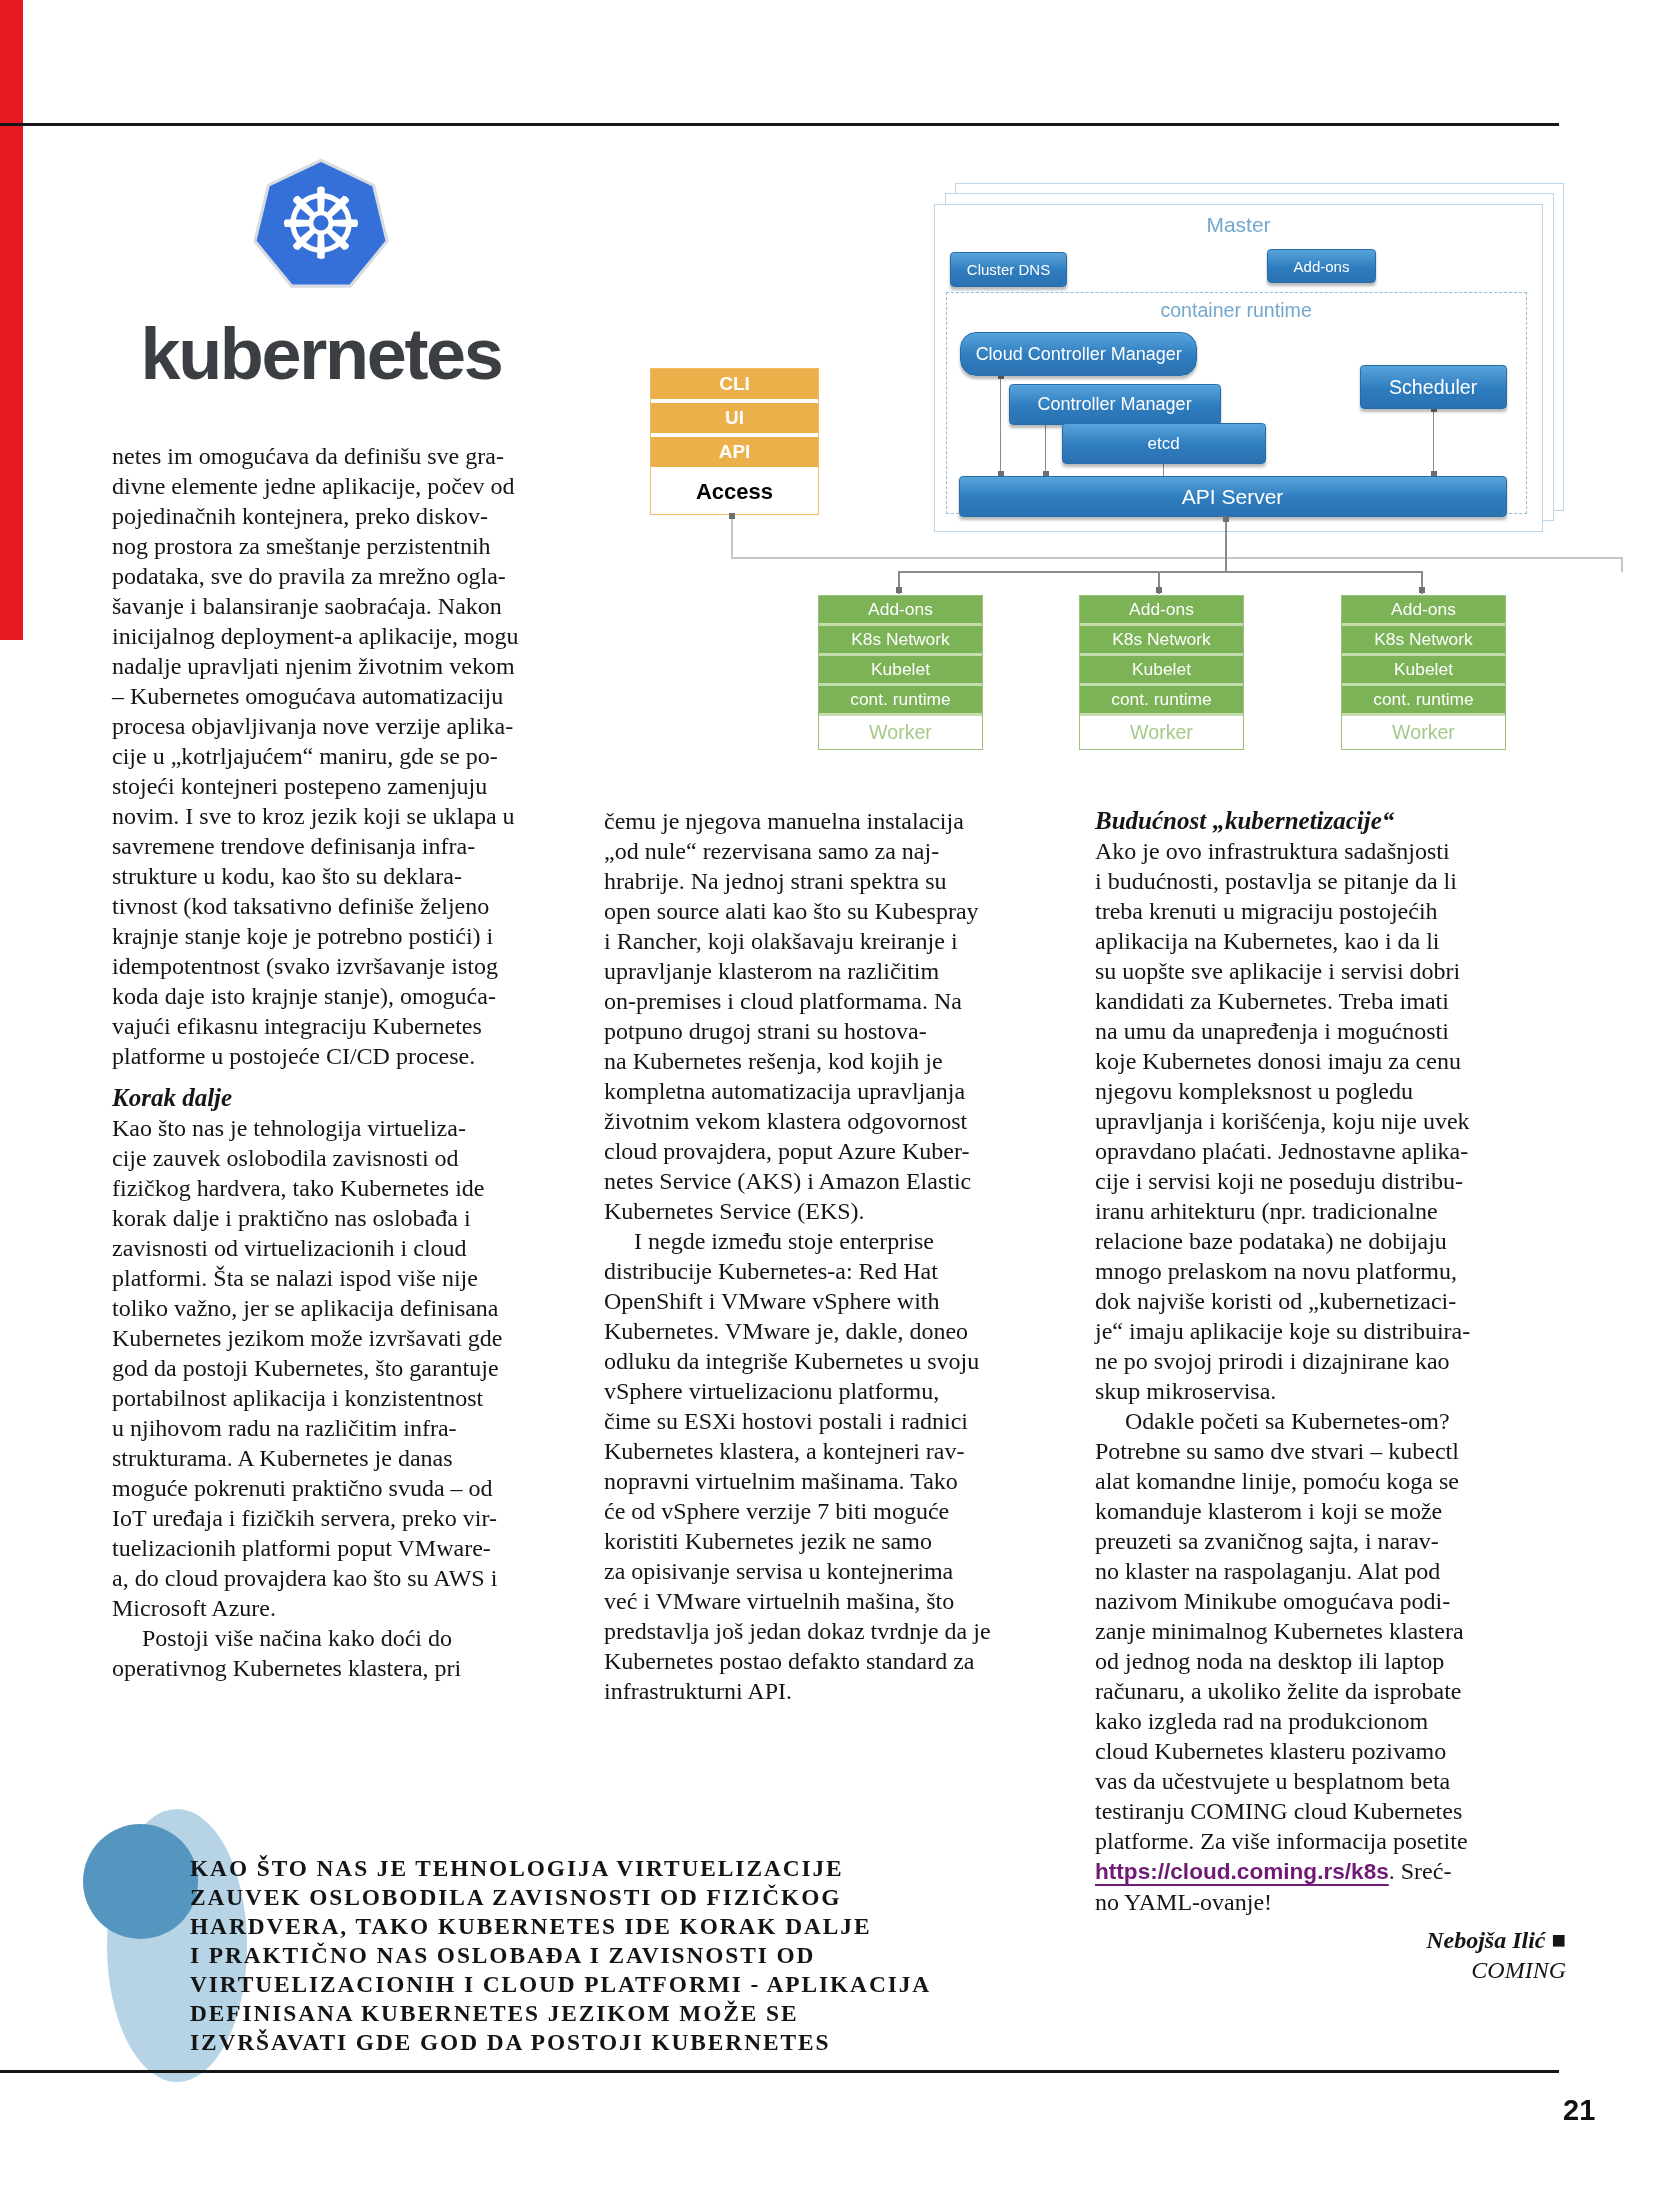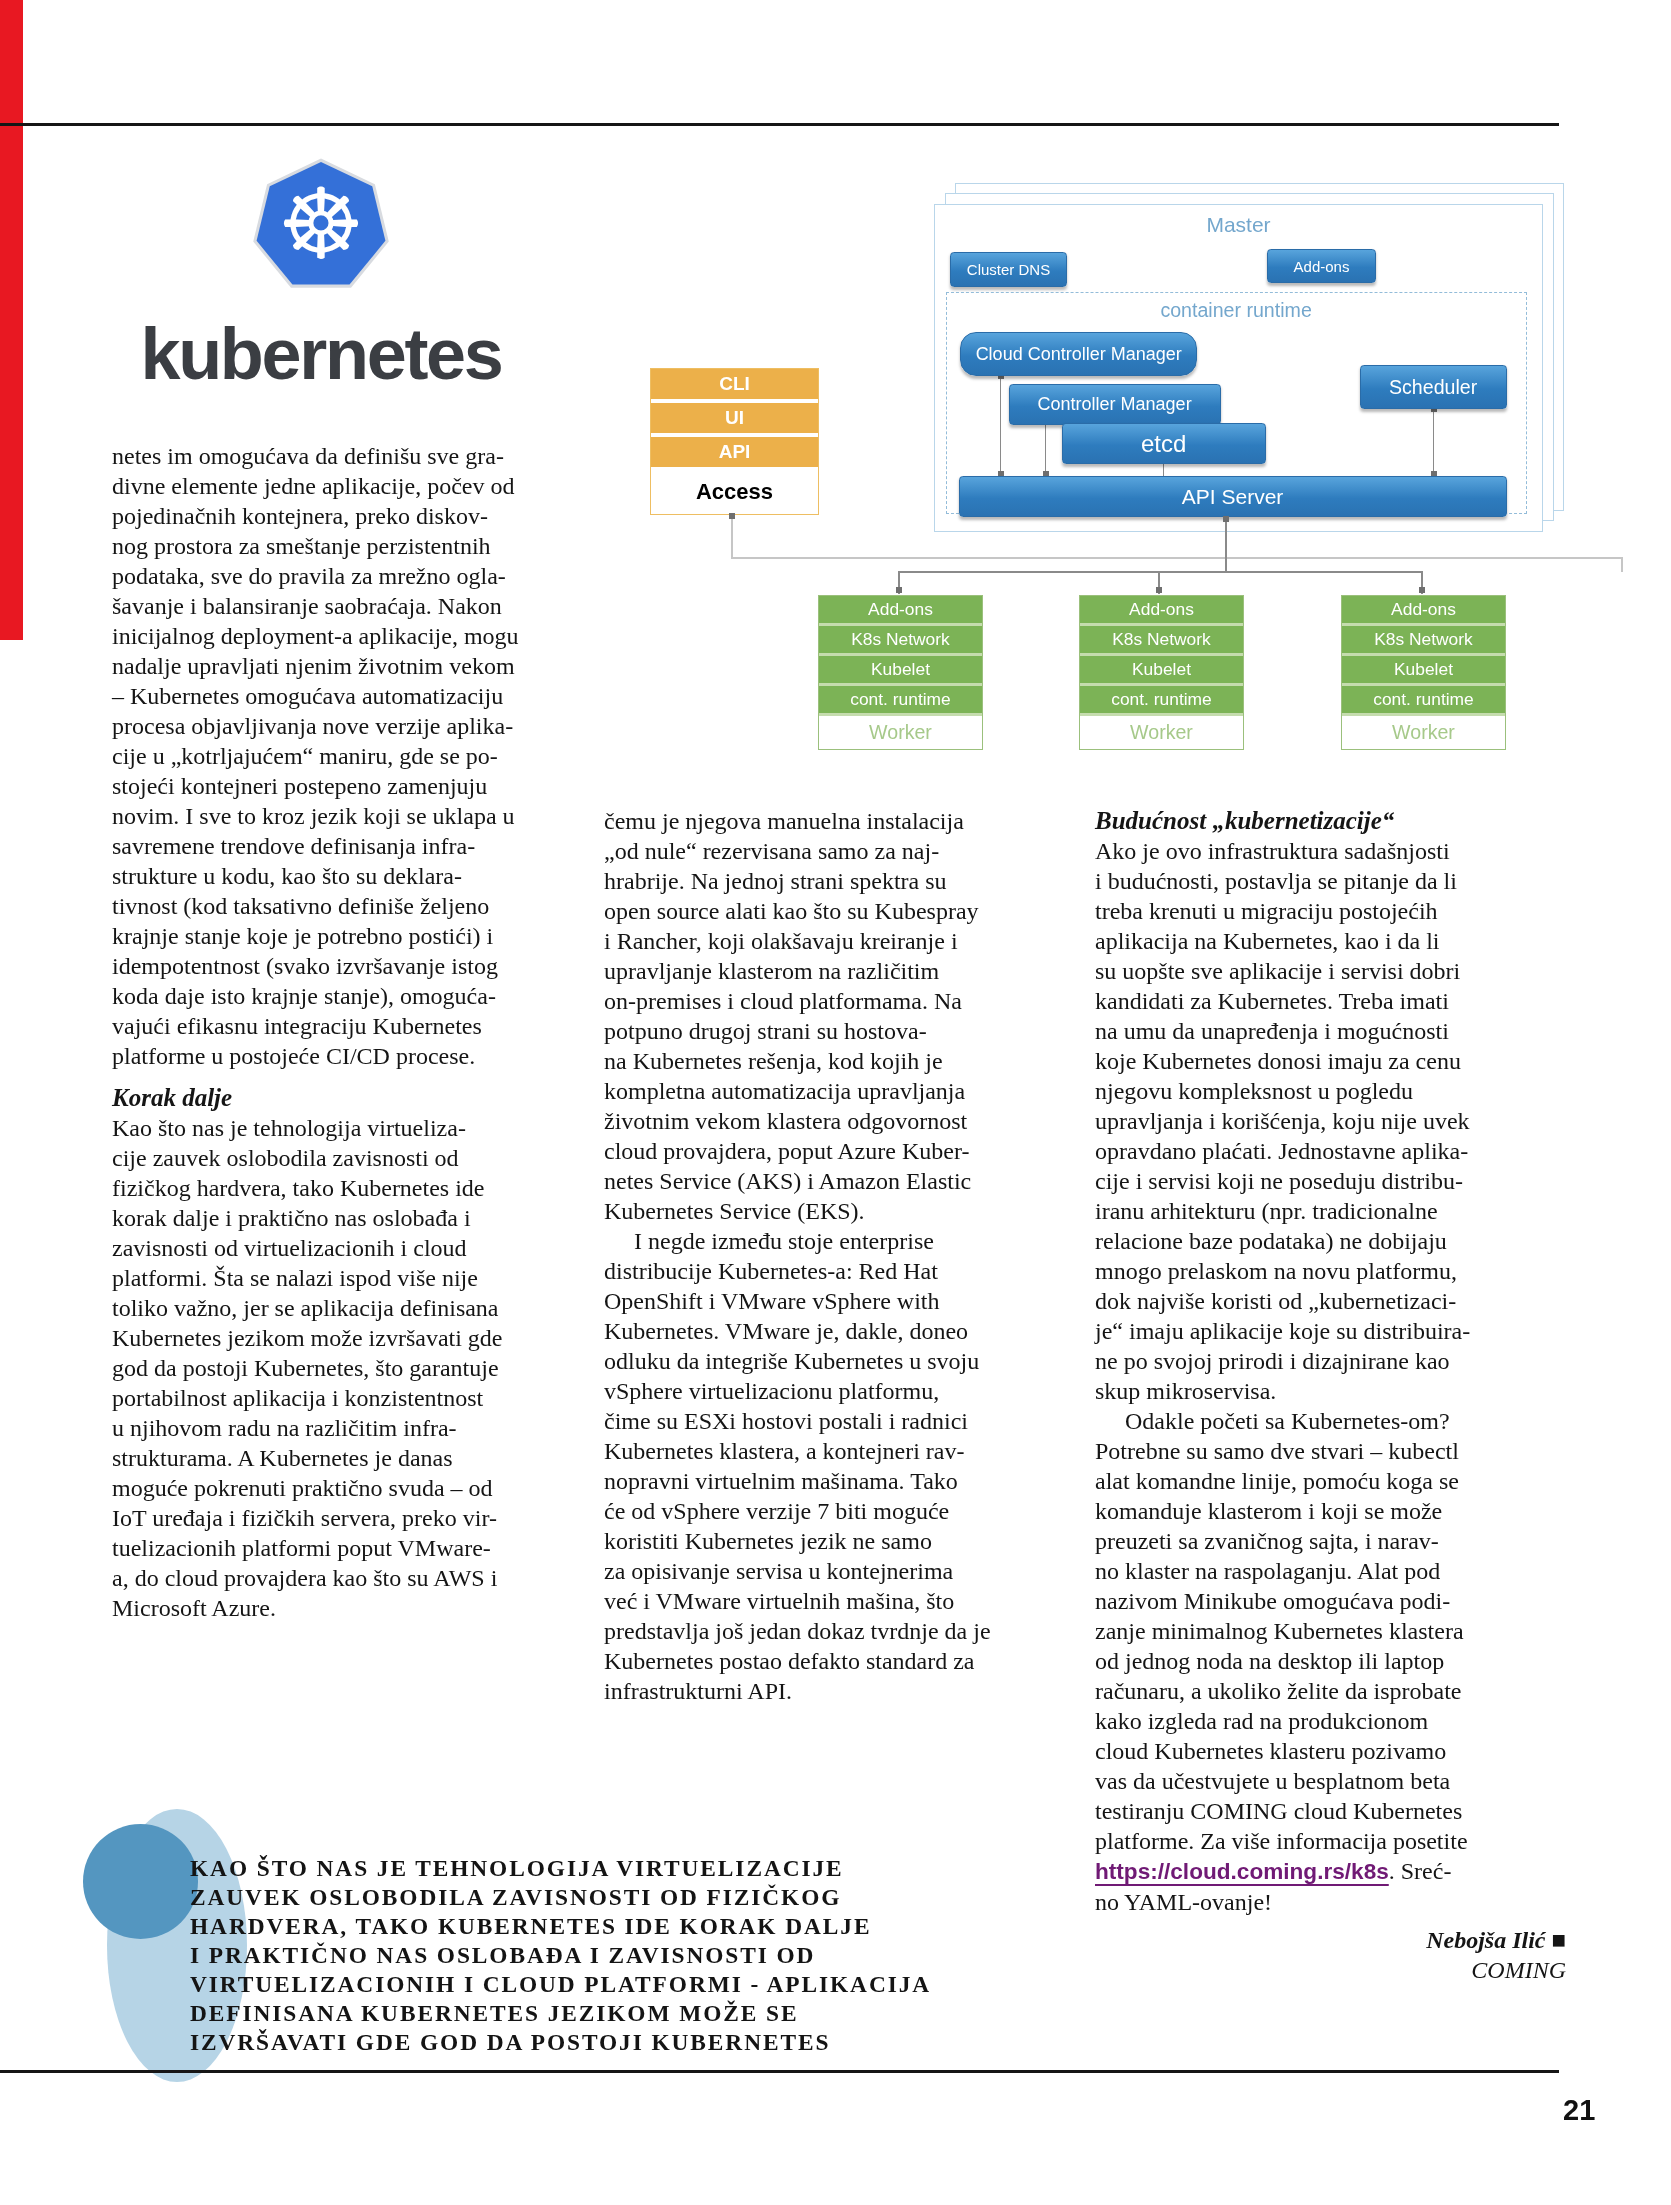--- a/index.html
+++ b/index.html
@@ -114,21 +114,21 @@
         <div class="conn" style="left:486px; top:115px; width:1.5px; height:68px;"></div>
         <div class="sq" style="left:51px; top:80px;"></div>
         <div class="sq" style="left:51px; top:178px;"></div>
         <div class="sq" style="left:96px; top:178px;"></div>
         <div class="sq" style="left:484px; top:113px;"></div>
         <div class="sq" style="left:484px; top:178px;"></div>
 
         <div class="bbtn" style="left:13.6px; top:39px; width:235px; height:42px; font-size:18px;border-radius:16px;">Cloud Controller Manager</div>
         <div class="bbtn" style="left:413px; top:72px; width:145px; height:42px; font-size:19.6px;">Scheduler</div>
         <div class="bbtn" style="left:62px; top:91px; width:210px; height:39px; font-size:18px;">Controller Manager</div>
-        <div class="bbtn" style="left:115px; top:130px; width:202px; height:39px; font-size:24px;">etcd</div>
+        <div class="bbtn" style="left:115px; top:130px; width:202px; height:39px; font-size:17px;">etcd</div>
         <div class="bbtn" style="left:12px; top:183px; width:546px; height:39px; font-size:21px;">API Server</div>
       </div>
     </div>
 
     <div class="access">
       <div class="acc-row">CLI</div>
       <div class="acc-row">UI</div>
       <div class="acc-row">API</div>
       <div class="acc-footer">Access</div>
     </div>
@@ -203,20 +203,22 @@
 Kubernetes jezikom može izvršavati gde
 god da postoji Kubernetes, što garantuje
 portabilnost aplikacija i konzistentnost
 u njihovom radu na različitim infra-
 strukturama. A Kubernetes je danas
 moguće pokrenuti praktično svuda – od
 IoT uređaja i fizičkih servera, preko vir-
 tuelizacionih platformi poput VMware-
 a, do cloud provajdera kao što su AWS i
 Microsoft Azure.</div>
+    <div class="ml indent">Postoji više načina kako doći do
+operativnog Kubernetes klastera, pri</div>
   </div>
 
   <div class="col col2">
     <div class="ml">čemu je njegova manuelna instalacija
 „od nule“ rezervisana samo za naj-
 hrabrije. Na jednoj strani spektra su
 open source alati kao što su Kubespray
 i Rancher, koji olakšavaju kreiranje i
 upravljanje klasterom na različitim
 on-premises i cloud platformama. Na

